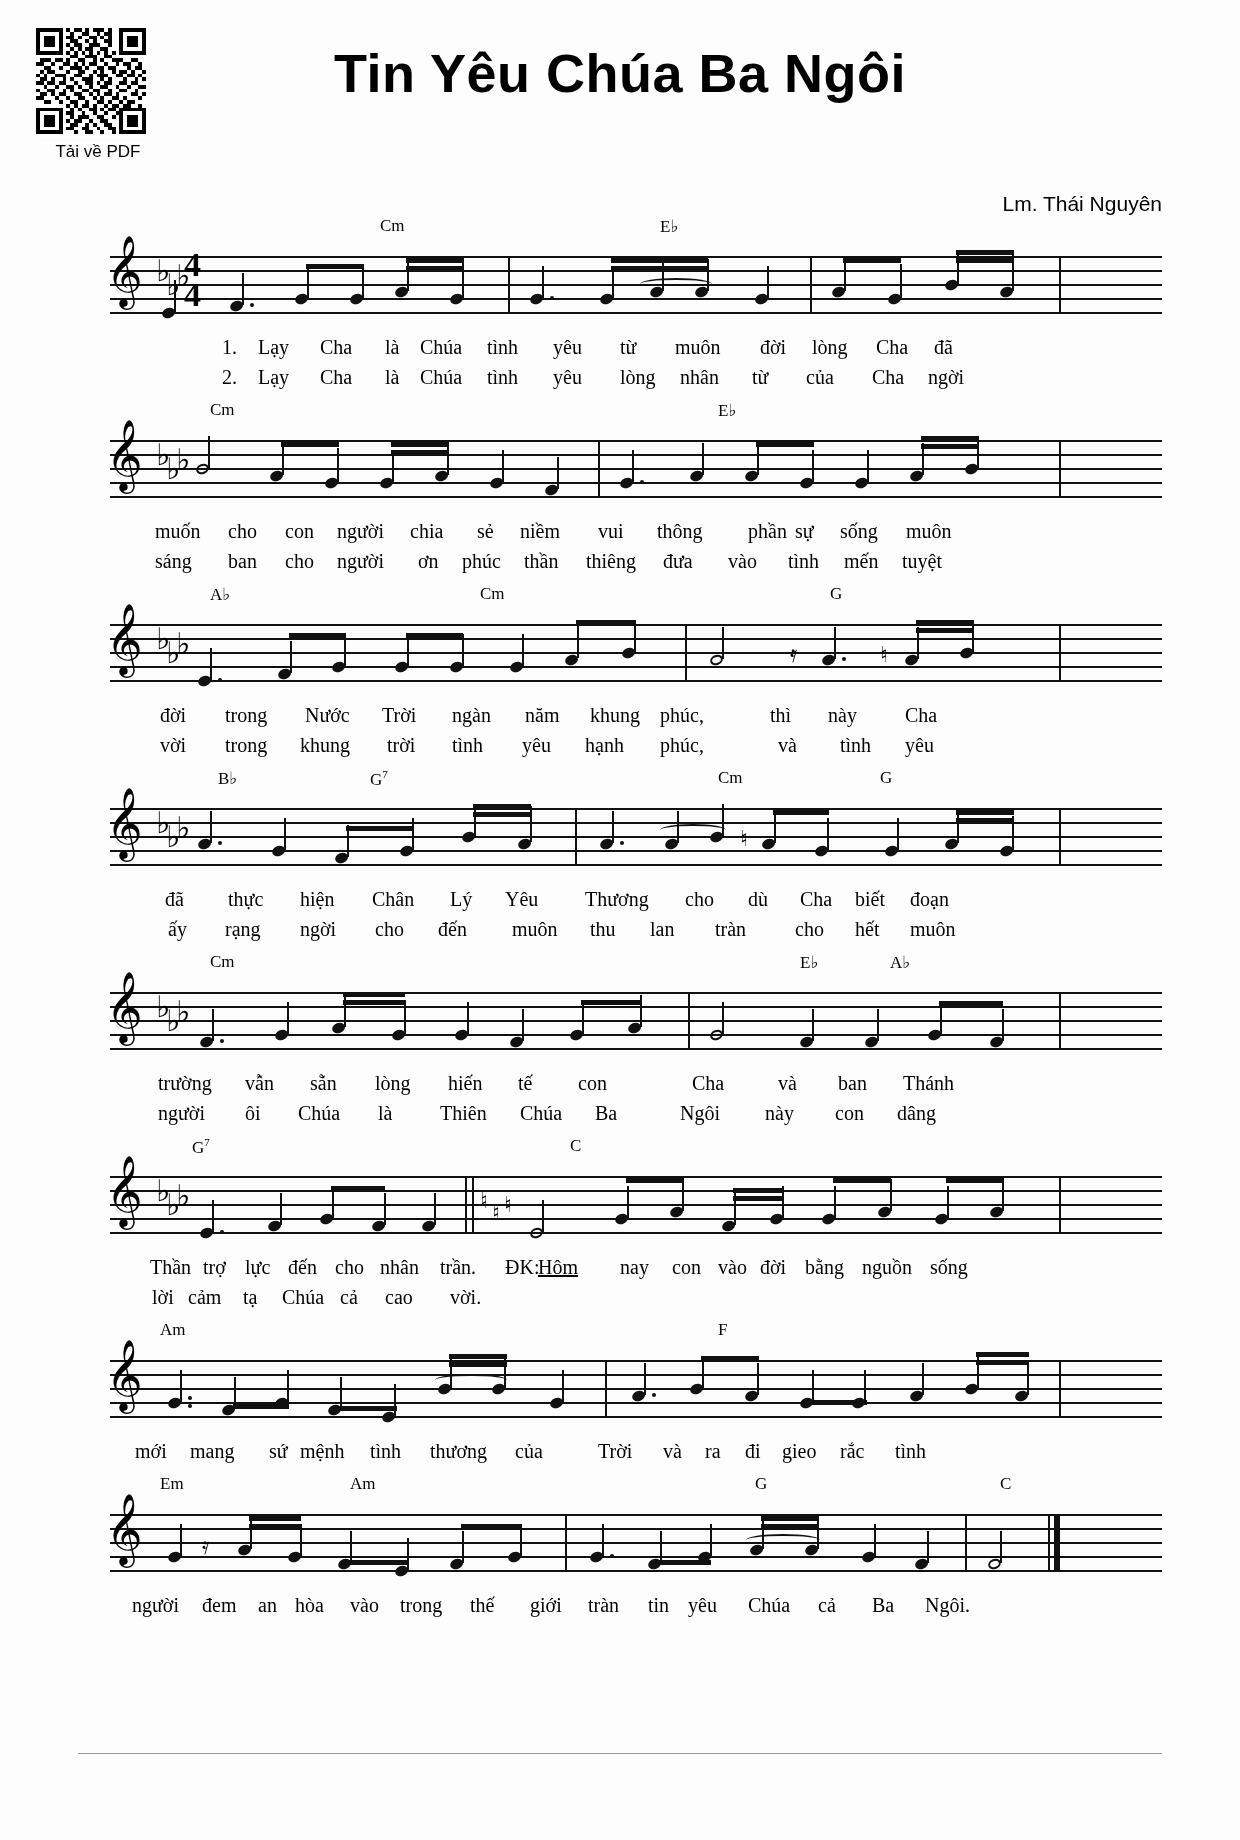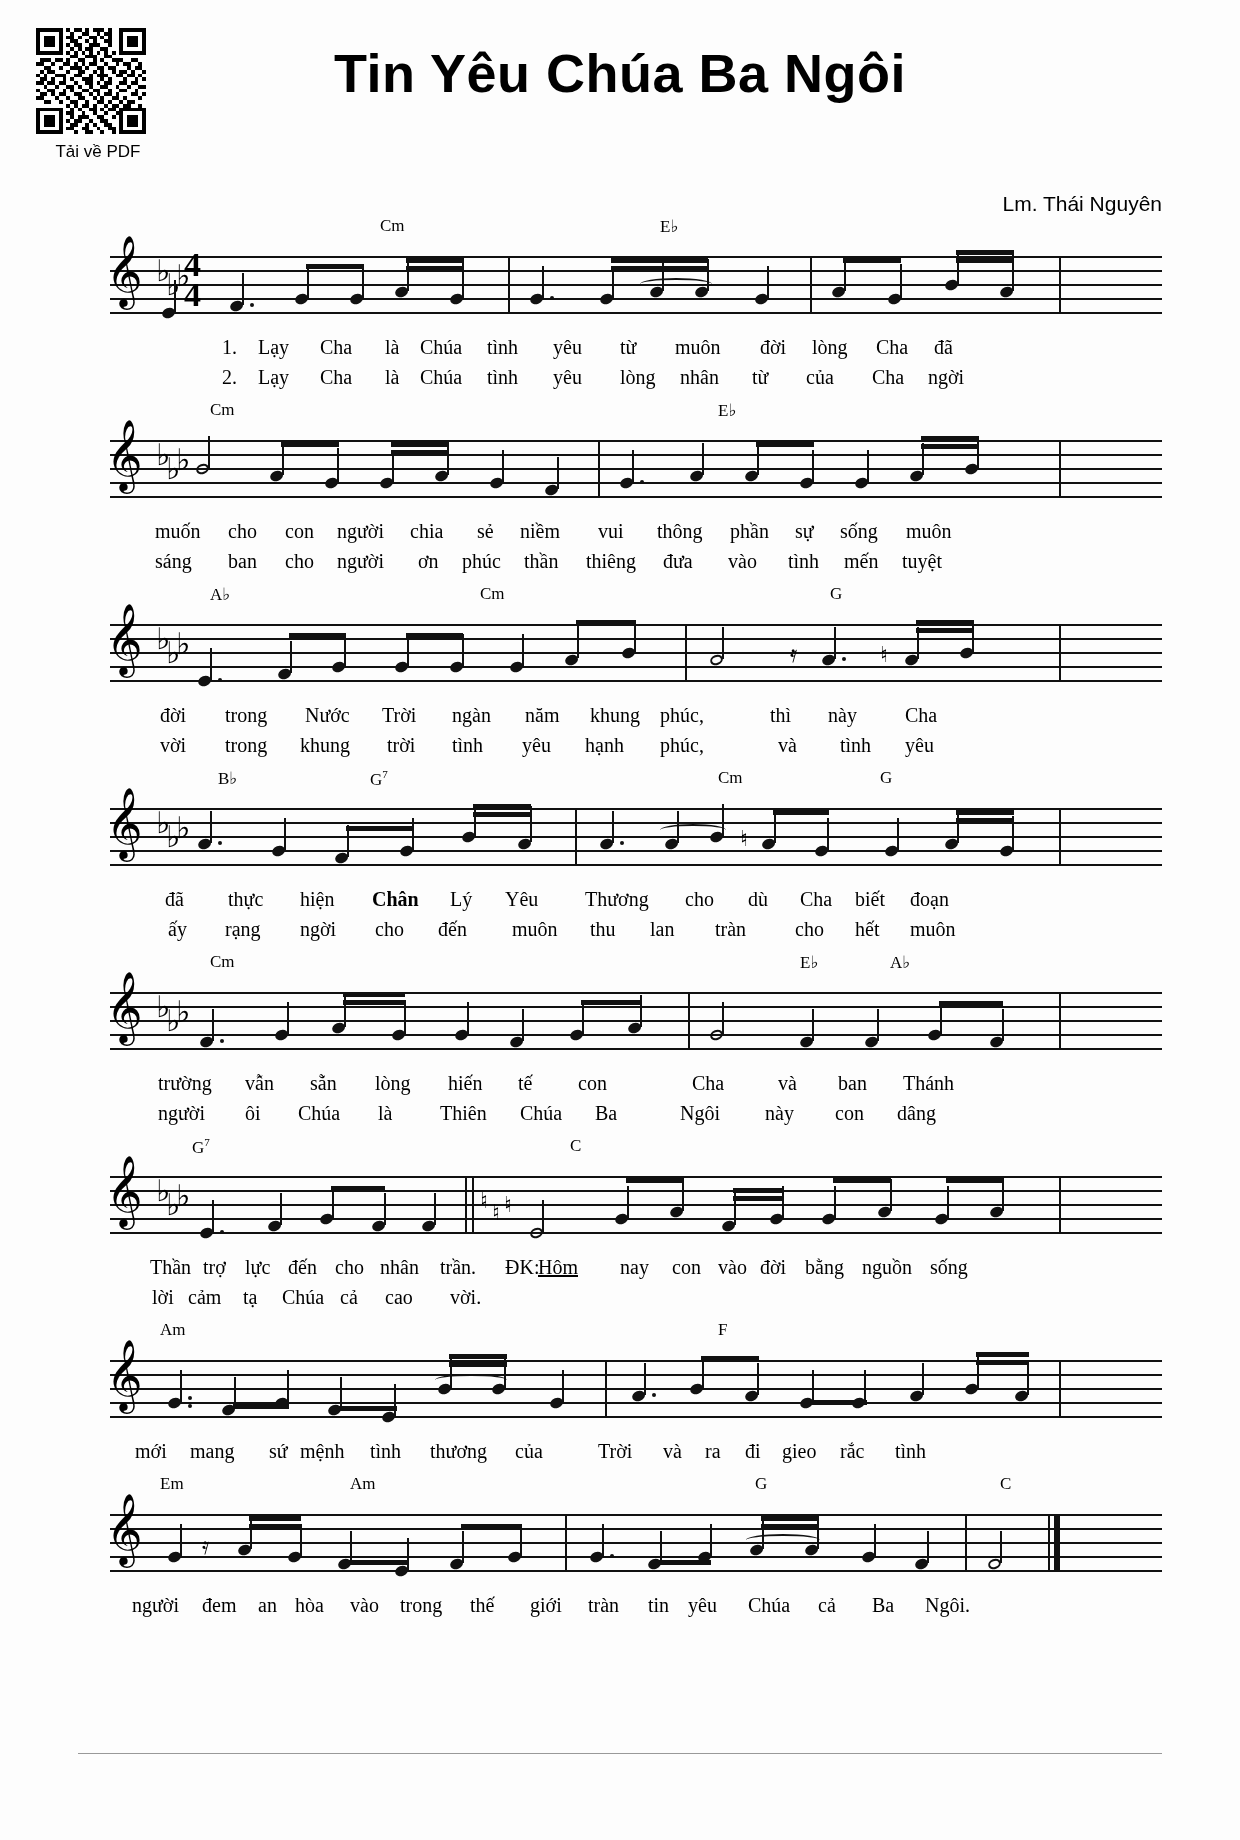--- a/index.html
+++ b/index.html
@@ -570,21 +570,21 @@
         <div class="lyric-line">
           <span class="syl" style="left:155px;">muốn</span>
           <span class="syl" style="left:228px;">cho</span>
           <span class="syl" style="left:285px;">con</span>
           <span class="syl" style="left:337px;">người</span>
           <span class="syl" style="left:410px;">chia</span>
           <span class="syl" style="left:477px;">sẻ</span>
           <span class="syl" style="left:520px;">niềm</span>
           <span class="syl" style="left:598px;">vui</span>
           <span class="syl" style="left:657px;">thông</span>
-          <span class="syl" style="left:730px;">phần</span>
+          <span class="syl" style="left:748px;">phần</span>
           <span class="syl" style="left:795px;">sự</span>
           <span class="syl" style="left:840px;">sống</span>
           <span class="syl" style="left:906px;">muôn</span>
         </div>
         <div class="lyric-line">
           <span class="syl" style="left:155px;">sáng</span>
           <span class="syl" style="left:228px;">ban</span>
           <span class="syl" style="left:285px;">cho</span>
           <span class="syl" style="left:337px;">người</span>
           <span class="syl" style="left:418px;">ơn</span>
@@ -749,21 +749,21 @@
           <div class="beam" style="left:846px; top:2px; width:58px;"></div>
           <div class="beam" style="left:846px; top:10px; width:58px;"></div>
           <div class="barline" style="left:949px;"></div>
         </div>
       </div>
       <div class="lyrics">
         <div class="lyric-line">
           <span class="syl" style="left:165px;">đã</span>
           <span class="syl" style="left:228px;">thực</span>
           <span class="syl" style="left:300px;">hiện</span>
-          <span class="syl" style="left:372px;font-weight:bold;">Chân</span>
+          <span class="syl" style="left:372px;">Chân</span>
           <span class="syl" style="left:450px;">Lý</span>
           <span class="syl" style="left:505px;">Yêu</span>
           <span class="syl" style="left:585px;">Thương</span>
           <span class="syl" style="left:685px;">cho</span>
           <span class="syl" style="left:748px;">dù</span>
           <span class="syl" style="left:800px;">Cha</span>
           <span class="syl" style="left:855px;">biết</span>
           <span class="syl" style="left:910px;">đoạn</span>
         </div>
         <div class="lyric-line">

